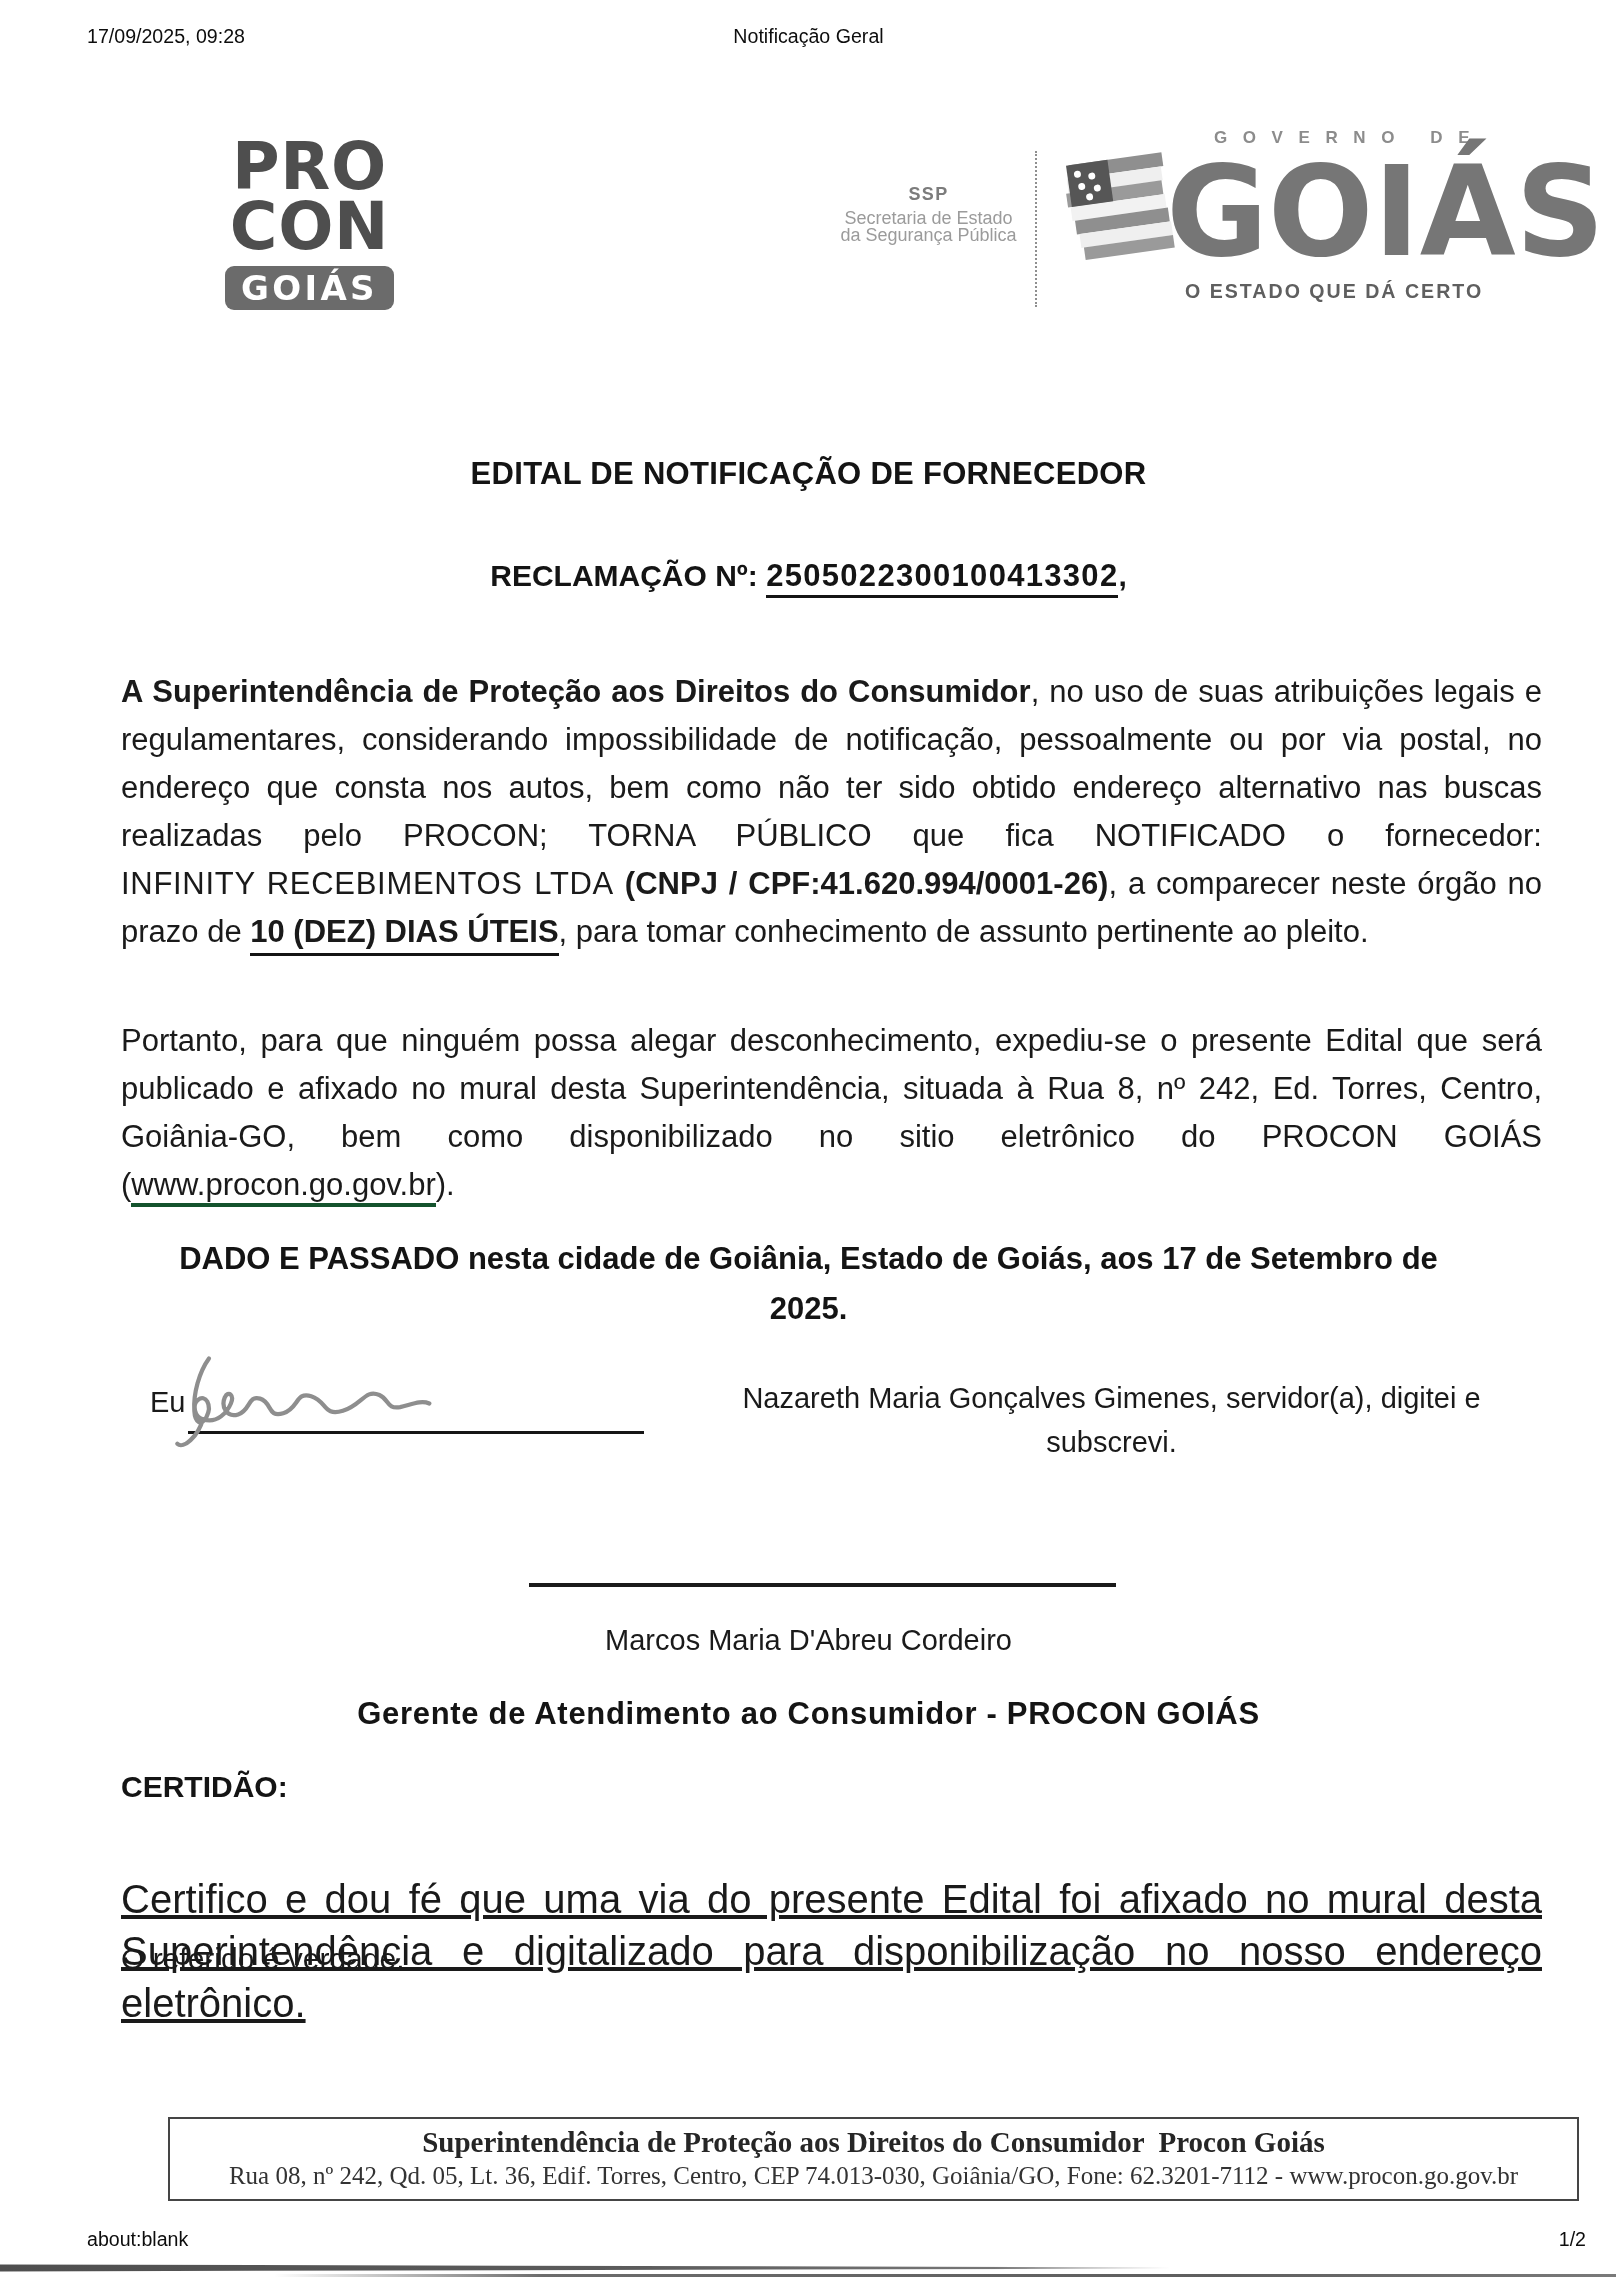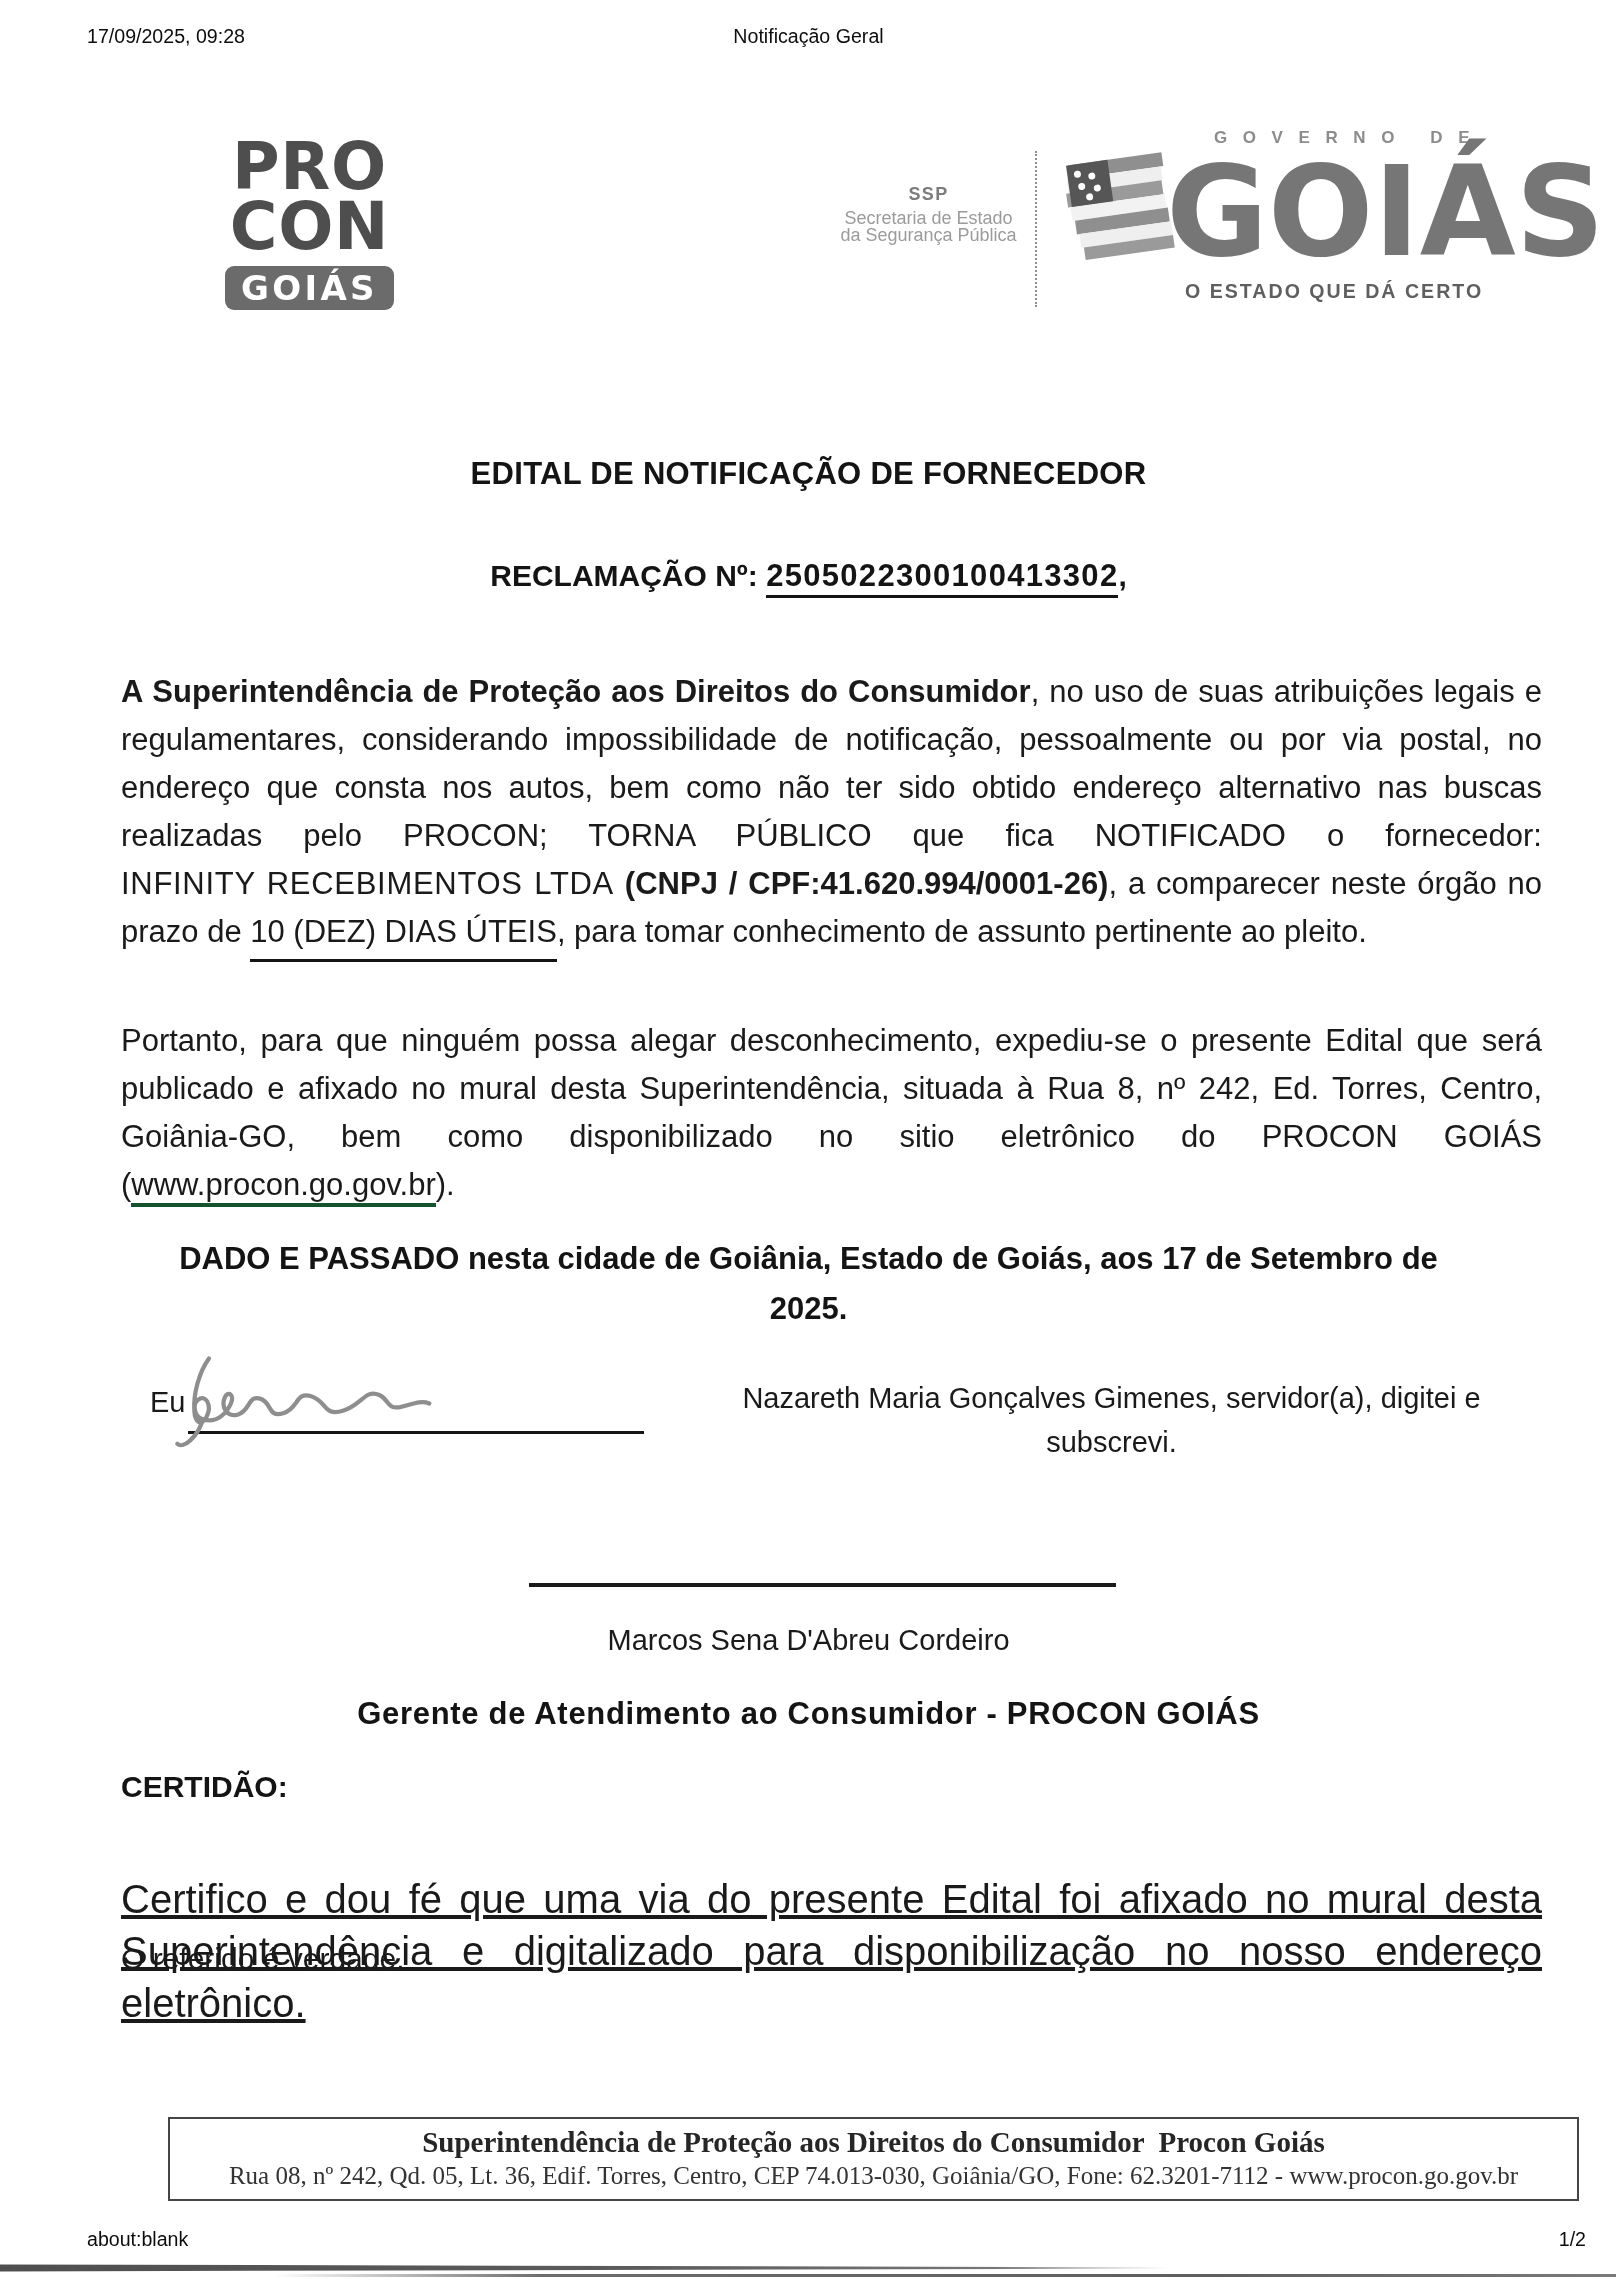--- a/index.html
+++ b/index.html
@@ -43,21 +43,21 @@
   .doc-title { position: absolute; left: 0; width: 100%; top: 456px; text-align: center; font-weight: bold; font-size: 31px; letter-spacing: 0.3px; color: #141414; }
   .doc-subtitle { position: absolute; left: 0; width: 100%; top: 558px; text-align: center; font-weight: bold; font-size: 30px; color: #141414; }
   .complaint-number { font-size: 31px; letter-spacing: 1.3px; border-bottom: 3.9px solid #141414; padding-bottom: 2px; white-space: nowrap; }
 
   .para { position: absolute; left: 121px; width: 1421px; text-align: justify; font-size: 31px; line-height: 48px; color: #1a1a1a; }
   .para1 { top: 637px; }
   .para2 { top: 986px; }
   .bold { font-weight: bold; }
   .supplier { white-space: nowrap; letter-spacing: 0.7px; }
   .cnpj { white-space: nowrap; }
-  .deadline { font-weight: normal; border-bottom: 3.9px solid #141414; padding-bottom: 10px; white-space: nowrap; }
+  .deadline { font-weight: bold; border-bottom: 3.9px solid #141414; padding-bottom: 4px; white-space: nowrap; }
   .doc-link { border-bottom: 4px solid #14532d; padding-bottom: 0.7px; }
 
   .issued { position: absolute; left: 121px; width: 1375px; top: 1234px; text-align: center; font-weight: bold; font-size: 31px; line-height: 50px; color: #141414; }
 
   .sig-row { position: absolute; left: 150px; top: 1368px; width: 1408px; height: 130px; font-size: 29px; }
   .sig-eu { position: absolute; left: 0; top: 18px; }
   .sig-underline { position: absolute; left: 38px; top: 63px; width: 456px; border-top: 3.3px solid #151515; }
   .sig-squiggle { position: absolute; left: 19.6px; top: -18px; }
   .sig-text { position: absolute; left: 515px; top: 7.8px; width: 893px; text-align: center; line-height: 44px; }
 
@@ -163,21 +163,21 @@
         <path d="M54 112 C78 120 94 100 100 86 C106 72 96 64 90 76 C84 90 92 110 112 104 C132 98 128 72 148 78 C168 84 160 110 186 102 C212 94 206 66 232 74 C258 82 252 108 284 98 C316 88 320 62 344 72 C360 79 356 96 378 92 C396 88 412 80 426 86" stroke="#8e8e8e" stroke-width="7" stroke-linecap="round"></path>
       </svg>
     </span>
     <span class="sig-text">
       <span>Nazareth Maria Gonçalves Gimenes, servidor(a), digitei e</span><br>
       <span>subscrevi.</span>
     </span>
   </div>
 
   <div class="manager-rule"></div>
-  <div class="manager-name">Marcos Sena D'Abreu Cordeiro</div>
+  <div class="manager-name">Marcos Maria D'Abreu Cordeiro</div>
   <div class="manager-role">Gerente de Atendimento ao Consumidor - PROCON GOIÁS</div>
 
   <div class="cert-heading">CERTIDÃO:</div>
   <p class="para cert-body">Certifico e dou fé que uma via do presente Edital foi afixado no mural desta Superintendência e digitalizado para disponibilização no nosso endereço eletrônico.</p>
   <div class="cert-closing">O referido é verdade.</div>
 
   <div class="footer-box">
     <div class="footer-org">Superintendência de Proteção aos Direitos do Consumidor  Procon Goiás</div>
     <div class="footer-address">Rua 08, nº 242, Qd. 05, Lt. 36, Edif. Torres, Centro, CEP 74.013-030, Goiânia/GO, Fone: 62.3201-7112 - www.procon.go.gov.br</div>
   </div>

